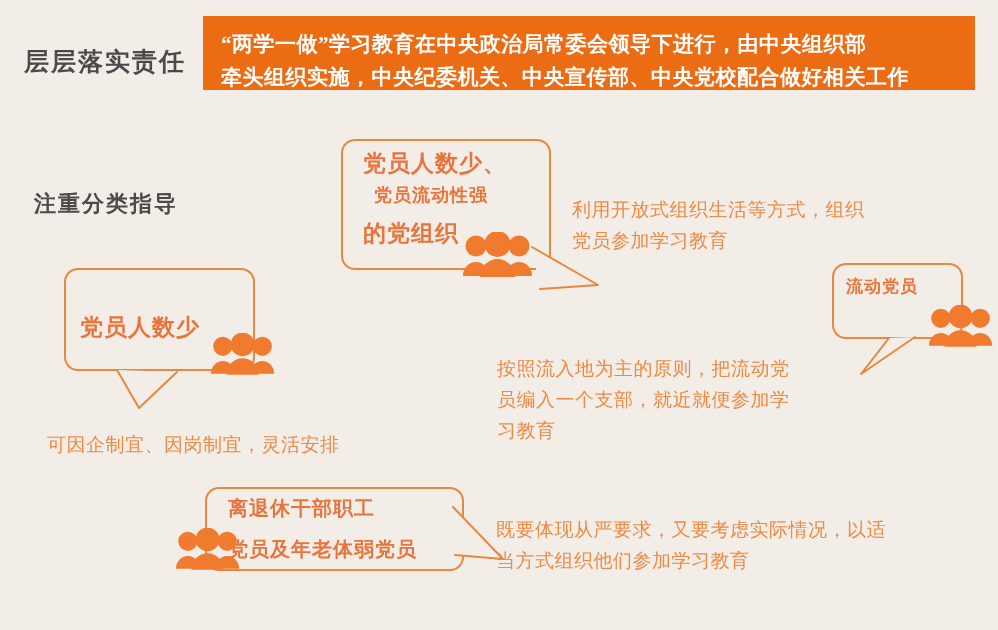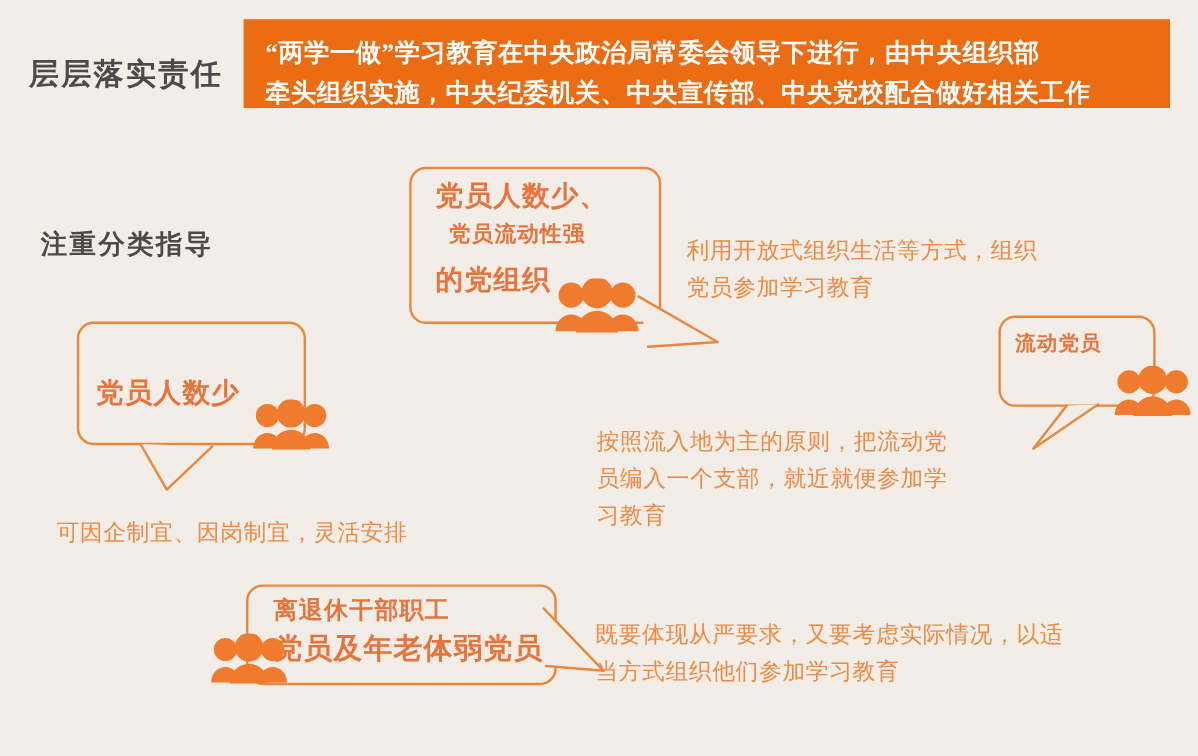--- a/index.html
+++ b/index.html
@@ -146,21 +146,21 @@
 
   <div class="para" style="left:497px;top:341px;">
     <div>按照流入地为主的原则，把流动党</div>
     <div>员编入一个支部，就近就便参加学</div>
     <div>习教育</div>
   </div>
 
   <div class="abs bubble" style="left:205px;top:487px;width:259px;height:84px;"></div>
 
   <div class="bubble-text" style="left:228px;top:495px;font-size:20px;">离退休干部职工</div>
-  <div class="bubble-text" style="left:228px;top:524px;font-size:24px;">党员及年老体弱党员</div>
+  <div class="bubble-text" style="left:228px;top:536px;font-size:20px;">党员及年老体弱党员</div>
 
   <svg class="tail" style="left:447px;top:505px;" width="62" height="60" viewBox="0 0 62 60">
     <path d="M6,2 L56,54 L8,50" fill="#F2EDE7" stroke="#E8883F" stroke-width="2" stroke-linejoin="round" stroke-linecap="round"></path>
   </svg>
 
   <svg class="icon" style="left:175px;top:528px;" width="66" height="43" viewBox="0 0 72 46">
     <circle cx="14" cy="14" r="10.5" fill="#F07B2E"></circle>
     <circle cx="57" cy="14" r="10.5" fill="#F07B2E"></circle>
     <path d="M1,44 a13,14 0 0 1 26,0 z" fill="#F07B2E"></path>
     <path d="M44,44 a13,14 0 0 1 26,0 z" fill="#F07B2E"></path>

